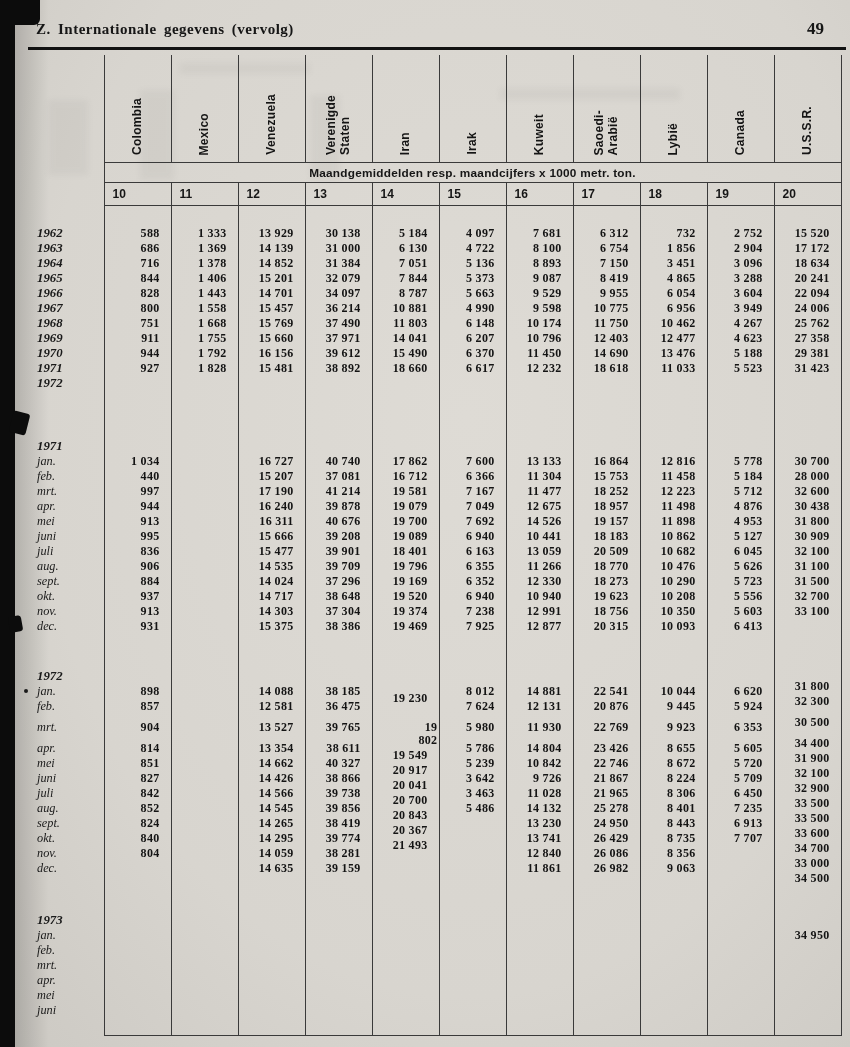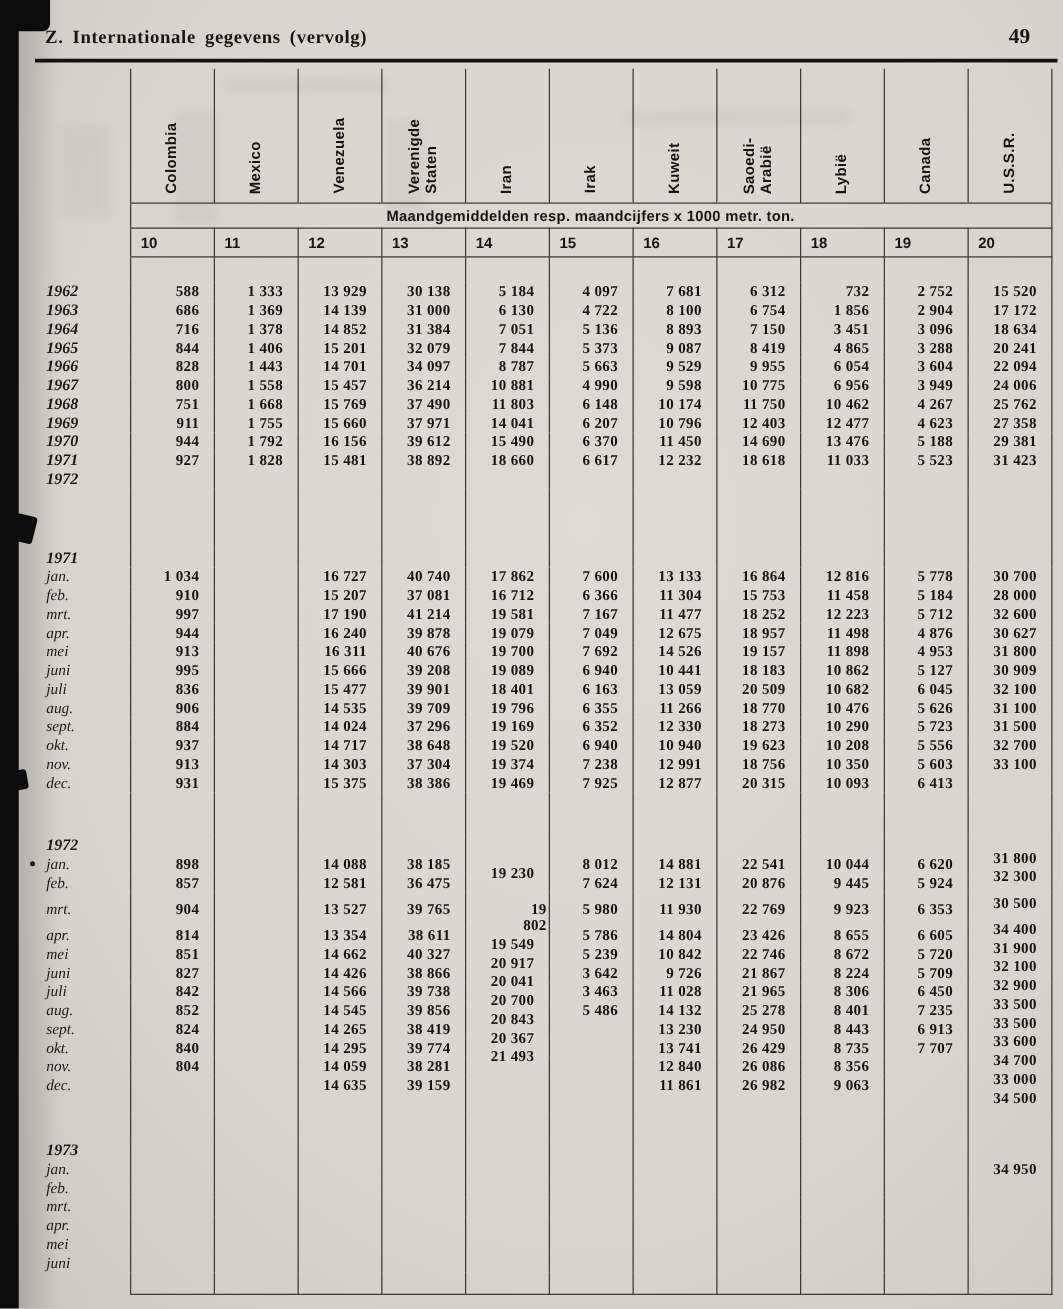--- a/index.html
+++ b/index.html
@@ -339,21 +339,21 @@
           <td class="dcell"><span class="v">17 862</span></td>
           <td class="dcell"><span class="v">7 600</span></td>
           <td class="dcell"><span class="v">13 133</span></td>
           <td class="dcell"><span class="v">16 864</span></td>
           <td class="dcell"><span class="v">12 816</span></td>
           <td class="dcell"><span class="v">5 778</span></td>
           <td class="dcell"><span class="v">30 700</span></td>
         </tr>
         <tr class="drow">
           <td class="stub lbl">feb.</td>
-          <td class="dcell"><span class="v">910</span></td>
+          <td class="dcell"><span class="v">440</span></td>
           <td class="dcell"><span class="v"></span></td>
           <td class="dcell"><span class="v">15 207</span></td>
           <td class="dcell"><span class="v">37 081</span></td>
           <td class="dcell"><span class="v">16 712</span></td>
           <td class="dcell"><span class="v">6 366</span></td>
           <td class="dcell"><span class="v">11 304</span></td>
           <td class="dcell"><span class="v">15 753</span></td>
           <td class="dcell"><span class="v">11 458</span></td>
           <td class="dcell"><span class="v">5 184</span></td>
           <td class="dcell"><span class="v">28 000</span></td>
@@ -377,21 +377,21 @@
           <td class="dcell"><span class="v">944</span></td>
           <td class="dcell"><span class="v"></span></td>
           <td class="dcell"><span class="v">16 240</span></td>
           <td class="dcell"><span class="v">39 878</span></td>
           <td class="dcell"><span class="v">19 079</span></td>
           <td class="dcell"><span class="v">7 049</span></td>
           <td class="dcell"><span class="v">12 675</span></td>
           <td class="dcell"><span class="v">18 957</span></td>
           <td class="dcell"><span class="v">11 498</span></td>
           <td class="dcell"><span class="v">4 876</span></td>
-          <td class="dcell"><span class="v">30 627</span></td>
+          <td class="dcell"><span class="v">30 438</span></td>
         </tr>
         <tr class="drow">
           <td class="stub lbl">mei</td>
           <td class="dcell"><span class="v">913</span></td>
           <td class="dcell"><span class="v"></span></td>
           <td class="dcell"><span class="v">16 311</span></td>
           <td class="dcell"><span class="v">40 676</span></td>
           <td class="dcell"><span class="v">19 700</span></td>
           <td class="dcell"><span class="v">7 692</span></td>
           <td class="dcell"><span class="v">14 526</span></td>
@@ -572,21 +572,21 @@
           <td class="stub lbl">apr.</td>
           <td class="dcell"><span class="v">814</span></td>
           <td class="dcell"><span class="v"></span></td>
           <td class="dcell"><span class="v">13 354</span></td>
           <td class="dcell"><span class="v">38 611</span></td>
           <td class="dcell"><span class="v" style="transform: translateY(7px);">19 549</span></td>
           <td class="dcell"><span class="v">5 786</span></td>
           <td class="dcell"><span class="v">14 804</span></td>
           <td class="dcell"><span class="v">23 426</span></td>
           <td class="dcell"><span class="v">8 655</span></td>
-          <td class="dcell"><span class="v">6 605</span></td>
+          <td class="dcell"><span class="v">5 605</span></td>
           <td class="dcell"><span class="v" style="transform: translateY(-5px);">34 400</span></td>
         </tr>
         <tr class="drow">
           <td class="stub lbl">mei</td>
           <td class="dcell"><span class="v">851</span></td>
           <td class="dcell"><span class="v"></span></td>
           <td class="dcell"><span class="v">14 662</span></td>
           <td class="dcell"><span class="v">40 327</span></td>
           <td class="dcell"><span class="v" style="transform: translateY(7px);">20 917</span></td>
           <td class="dcell"><span class="v">5 239</span></td>

